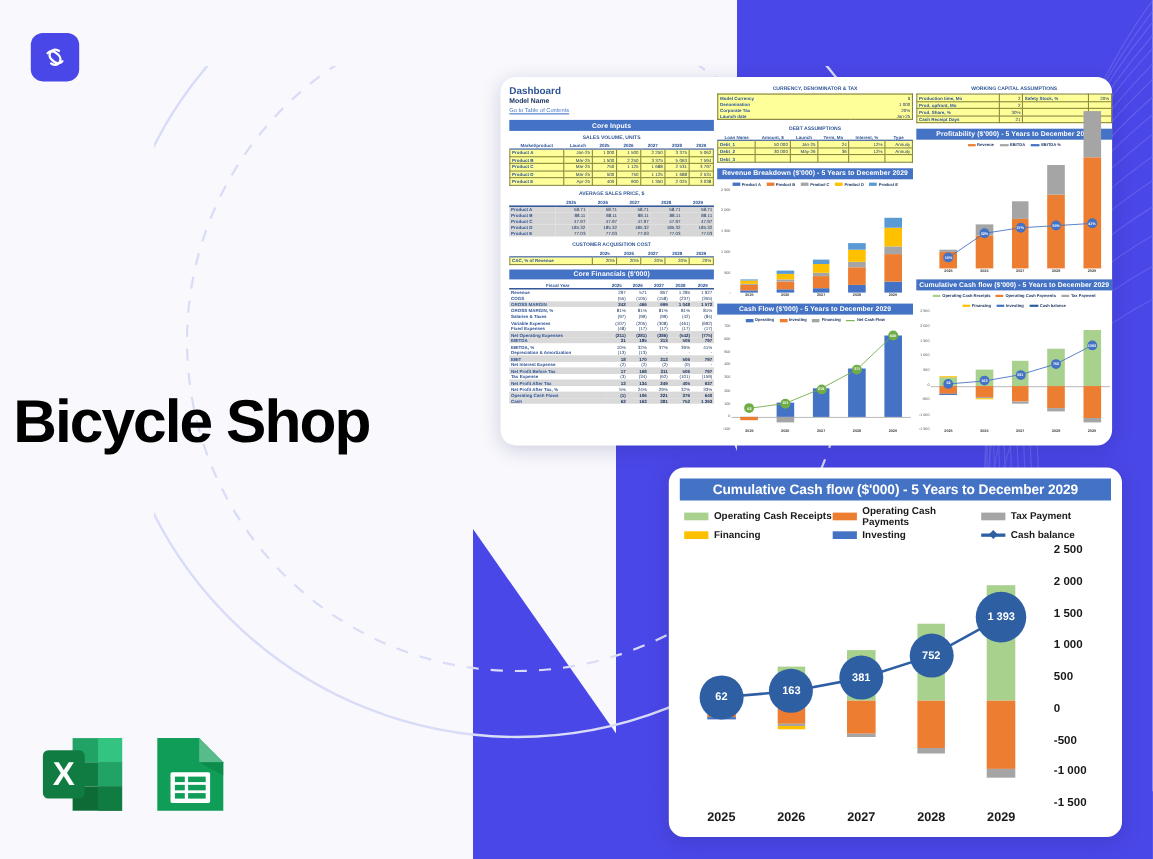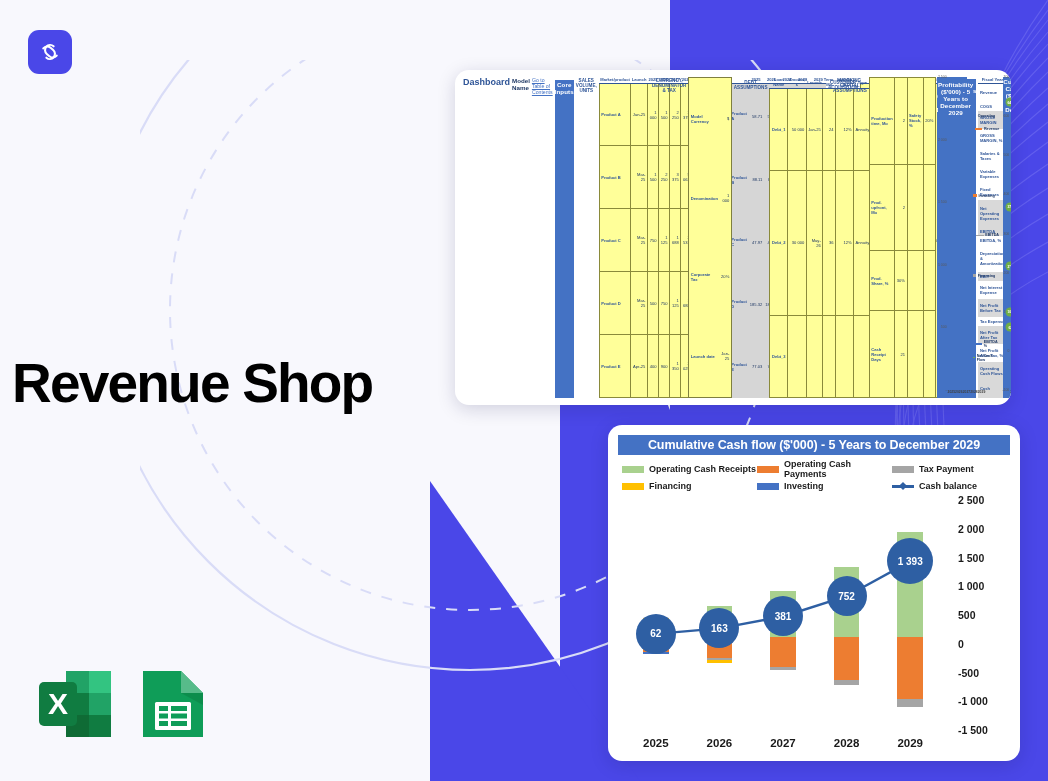--- a/index.html
+++ b/index.html
@@ -73,21 +73,21 @@
   }
 
   
   #dashboard-card {
     position: absolute; left: 455px; top: 70px; width: 556px; height: 335px;
     background: #ffffff; border-radius: 14px; box-shadow: 0 4px 18px rgba(20,20,70,.17);
     padding: 7px 8px; overflow: hidden;
   }
   .ss { font-family: "Liberation Sans", sans-serif; color: #1f3864; }
   .dash-grid { display: grid; grid-template-columns: 186px 178px 178px; gap: 3px; height: 100%; }
-  .col { display: flex; flex-direction: row; gap: 2px; }
+  .col { display: flex; flex-direction: column; gap: 2px; }
 
   .dash-head { font-size: 9px; font-weight: bold; color: #2f5597; line-height: 1.15; }
   .dash-sub { font-size: 6.2px; font-weight: bold; color: #1f3864; }
   .dash-link { font-size: 5.2px; color: #4472c4; text-decoration: underline; }
 
   .band {
     background: #4472c4; color: #fff; font-size: 6.2px; font-weight: bold;
     text-align: center; padding: 1.4px 0; letter-spacing: .1px;
   }
   .caption { font-size: 4.6px; font-weight: bold; color: #2f5597; text-align: center; padding: .7px 0; }
@@ -193,21 +193,21 @@
   <div class="logo-box">
     <svg width="26" height="26" viewBox="0 0 26 26">
       <path d="M16.6 7.3 a5.2 5.2 0 0 0 -7.3 0.5 a5.1 5.1 0 0 0 0.5 7.2 l2.6 2.2
                a5.2 5.2 0 0 0 7.3 -0.6" fill="none" stroke="#fff" stroke-width="2.1" stroke-linecap="round"></path>
       <path d="M9.4 18.7 a5.2 5.2 0 0 0 7.3 -0.5 a5.1 5.1 0 0 0 -0.5 -7.2 l-2.6 -2.2
                a5.2 5.2 0 0 0 -7.3 0.6" fill="none" stroke="#fff" stroke-width="2.1" stroke-linecap="round"></path>
     </svg>
   </div>
 </div>
 
-<div id="main-title">Revenue Shop</div>
+<div id="main-title">Bicycle Shop</div>
 
 <div id="footer-row">
   <svg width="84" height="84" viewBox="0 0 84 84">
     <rect x="33" y="9" width="45" height="22" fill="#21a366"></rect>
     <rect x="33" y="31" width="45" height="22" fill="#107c41"></rect>
     <rect x="33" y="53" width="45" height="22" fill="#0f6b35"></rect>
     <rect x="56" y="9" width="22" height="22" fill="#33c481"></rect>
     <rect x="56" y="31" width="22" height="22" fill="#21a366"></rect>
     <rect x="56" y="53" width="22" height="22" fill="#107c41"></rect>
     <rect x="6" y="20" width="38" height="44" rx="5" fill="#107c41"></rect>

